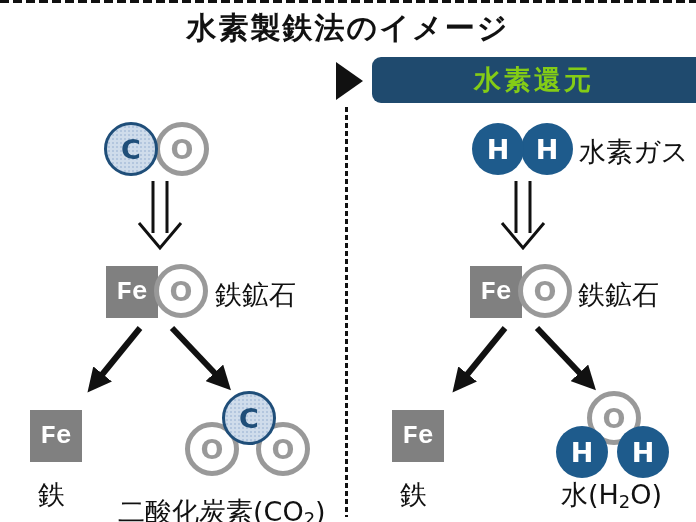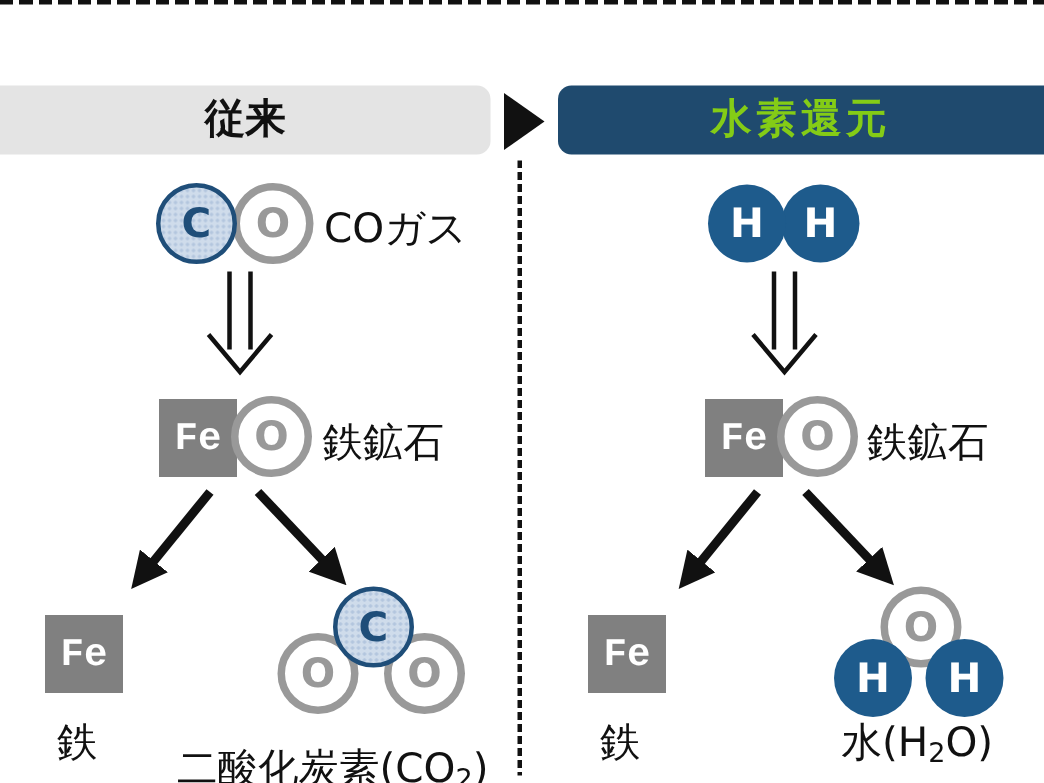--- a/index.html
+++ b/index.html
@@ -42,30 +42,29 @@
   .sub{font-size:18px;position:relative;top:4px;}
   .arrow-svg{position:absolute;}
   svg{display:block;overflow:visible;}
 </style>
 </head>
 <body>
 
 <div id="canvas">
 
   <div class="top-dash"></div>
+  <div class="title">水素製鉄法のイメージ</div>
 
-  <div class="hdr hdr-gray">従来</div>
   <div class="tri"></div>
   <div class="hdr hdr-blue">水素還元</div>
 
   <div class="divider"></div>
 
   <div class="atom atom-c" style="left:104px;top:122px;z-index:2;">C</div>
   <div class="atom atom-o" style="left:155px;top:122px;z-index:1;">O</div>
-  <div class="lbl" style="left:216px;top:134px;">COガス</div>
 
   <svg class="arrow-svg" style="left:136px;top:181px;" width="48" height="70">
     <g stroke="#111" stroke-width="3" fill="none">
       <line x1="17" y1="0" x2="17" y2="52"></line>
       <line x1="31" y1="0" x2="31" y2="52"></line>
       <polyline points="3,42 24,67 45,42"></polyline>
     </g>
   </svg>
 
   <div class="fe" style="left:106px;top:266px;z-index:1;">Fe</div>
@@ -85,20 +84,21 @@
   <div class="fe" style="left:30px;top:410px;">Fe</div>
   <div class="lbl" style="left:38px;top:477px;">鉄</div>
 
   <div class="atom atom-c" style="left:222px;top:391px;z-index:3;">C</div>
   <div class="atom atom-o" style="left:185px;top:422px;z-index:2;">O</div>
   <div class="atom atom-o" style="left:256px;top:422px;z-index:2;">O</div>
   <div class="lbl" style="left:118px;top:494px;"><span>二酸化炭素(CO</span><span class="sub">2</span><span>)</span></div>
 
   <div class="atom atom-h" style="left:472px;top:123px;z-index:2;">H</div>
   <div class="atom atom-h" style="left:521px;top:123px;z-index:1;">H</div>
+  <div class="lbl" style="left:579px;top:134px;">水素ガス</div>
 
   <svg class="arrow-svg" style="left:499px;top:181px;" width="48" height="70">
     <g stroke="#111" stroke-width="3" fill="none">
       <line x1="17" y1="0" x2="17" y2="52"></line>
       <line x1="31" y1="0" x2="31" y2="52"></line>
       <polyline points="3,42 24,67 45,42"></polyline>
     </g>
   </svg>
 
   <div class="fe" style="left:470px;top:266px;z-index:1;">Fe</div>

